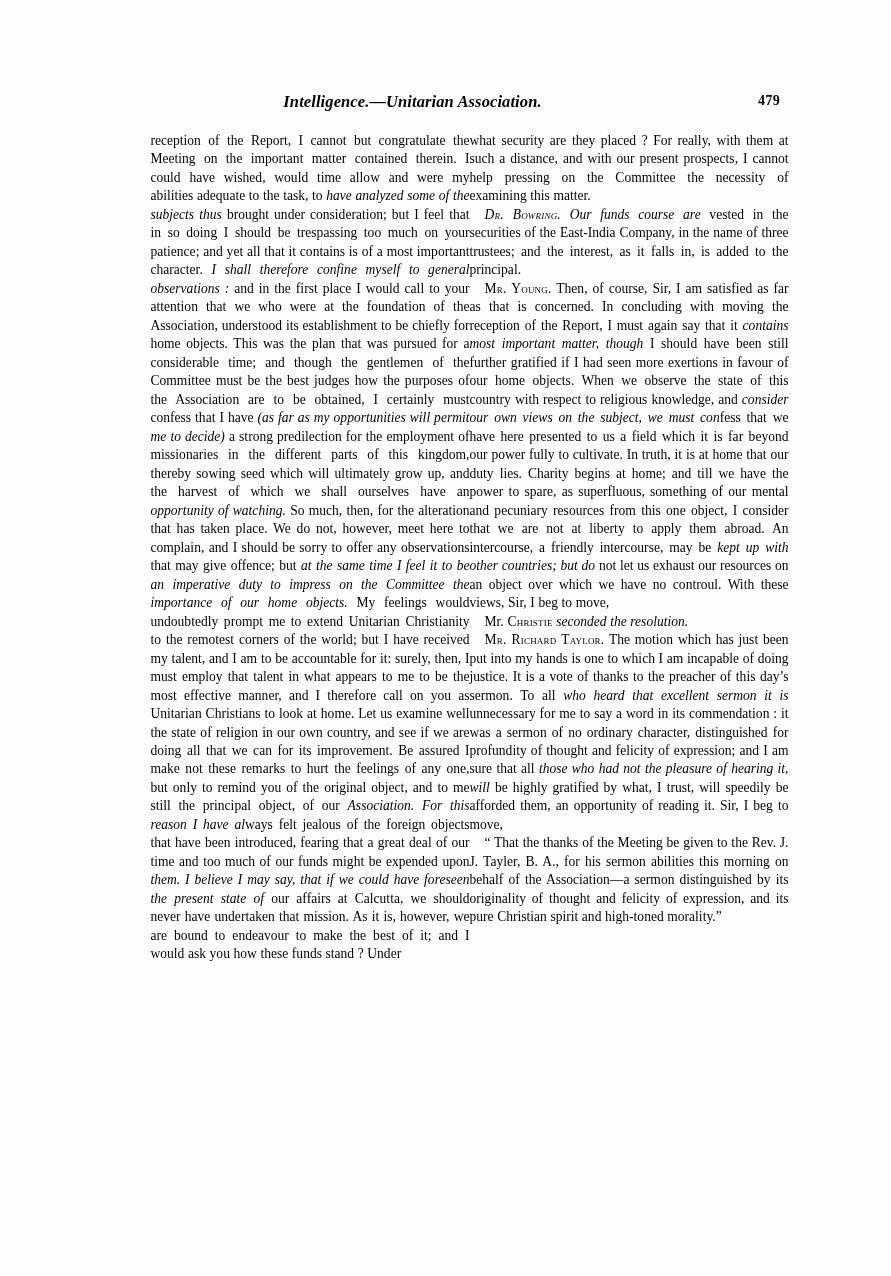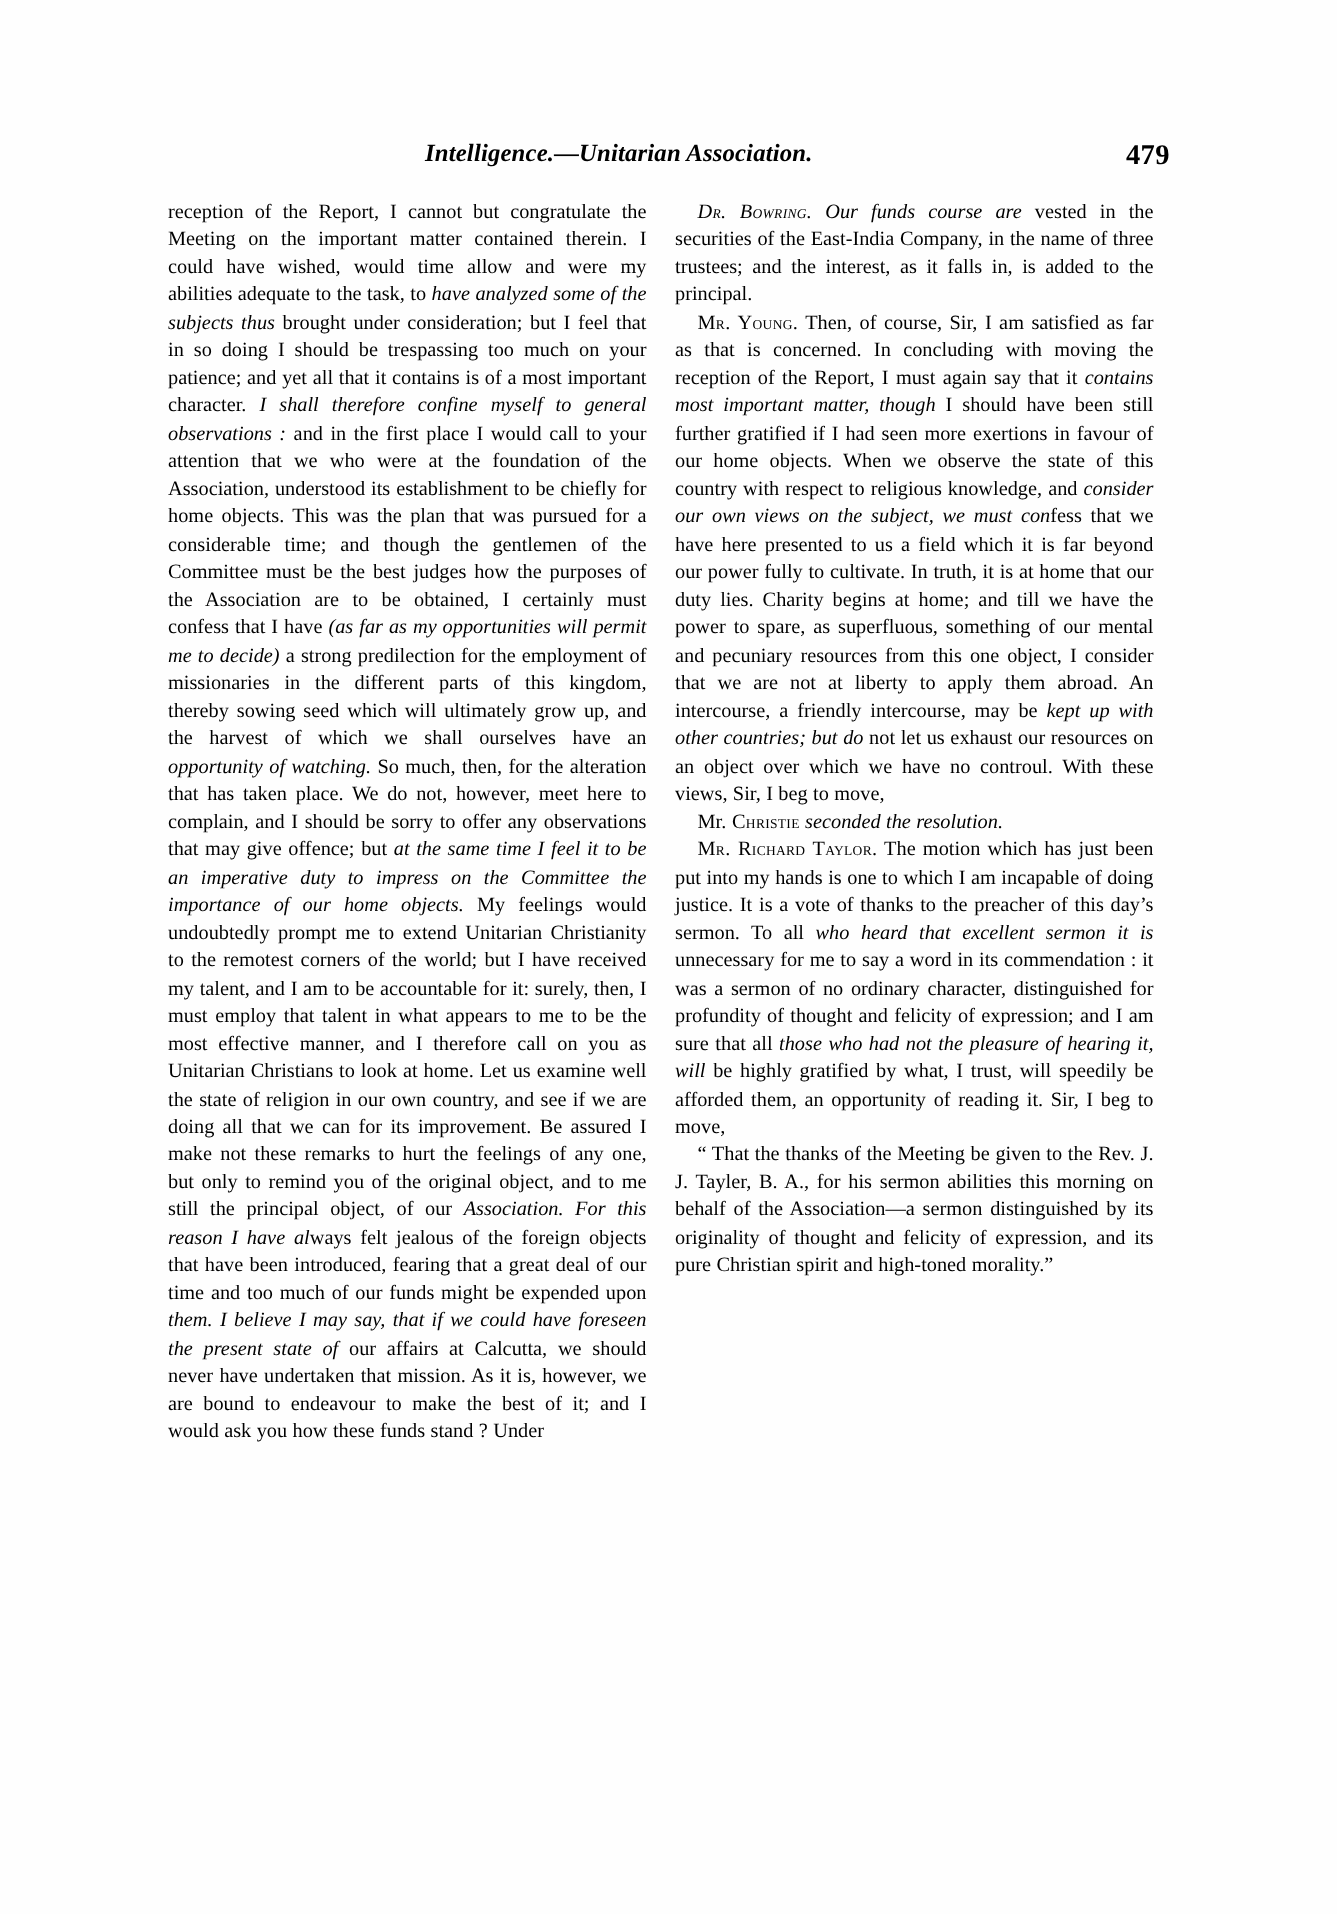--- a/index.html
+++ b/index.html
@@ -39,31 +39,31 @@
     font-weight: bold;
     font-size: 16.5px;
     letter-spacing: 0.1px;
     white-space: nowrap;
   }
   .head-folio {
     position: absolute;
     right: 0;
     top: 1px;
     font-weight: bold;
-    font-size: 19px;
+    font-size: 14px;
     letter-spacing: 0.3px;
   }
   
   .columns {
     position: absolute;
-    left: 112px;
+    left: 141px;
     top: 132px;
     width: 657px;
     display: flex;
-    justify-content: space-between;
+    justify-content: center;
   }
   .col {
     width: 319px;
   }
   .col p {
     margin: 0;
     font-size: 13.55px;
     line-height: 18.48px;
     text-align: justify;
     text-justify: inter-word;
@@ -94,20 +94,21 @@
   <div class="running-head">
     <div class="head-title">Intelligence.—Unitarian Association.</div>
     <div class="head-folio">479</div>
   </div>
 
   <div class="columns">
     <div class="col" id="col-left">
         <p><span>reception of the Report, I cannot but congratulate the Meeting on the important matter contained therein. I could have wished, would time allow and were my abilities adequate to the task, to </span><span class="it">have analyzed some of the subjects thus</span><span> brought under consideration; but I feel that in so doing I should be trespassing too much on your patience; and yet all that it contains is of a most important character. </span><span class="it">I shall therefore confine myself to general observations :</span><span> and in the first place I would call to your attention that we who were at the foundation of the Association, understood its establishment to be chiefly for home objects. This was the plan that was pursued for a considerable time; and though the gentlemen of the Committee must be the best judges how the purposes of the Association are to be obtained, I certainly must confess that I have </span><span class="it">(as far as my opportunities will permit me to decide)</span><span> a strong predilection for the employment of missionaries in the different parts of this kingdom, thereby sowing seed which will ultimately grow up, and the harvest of which we shall ourselves have an </span><span class="it">opportunity of watching.</span><span> So much, then, for the alteration that has taken place. We do not, however, meet here to complain, and I should be sorry to offer any observations that may give offence; but </span><span class="it">at the same time I feel it to be an imperative duty to impress on the Committee the importance of our home objects.</span><span> My feelings would undoubtedly prompt me to extend Unitarian Christianity to the remotest corners of the world; but I have received my talent, and I am to be accountable for it: surely, then, I must employ that talent in what appears to me to be the most effective manner, and I therefore call on you as Unitarian Christians to look at home. Let us examine well the state of religion in our own country, and see if we are doing all that we can for its improvement. Be assured I make not these remarks to hurt the feelings of any one, but only to remind you of the original object, and to me still the principal object, of our </span><span class="it">Association. For this reason I have al</span><span>ways felt jealous of the foreign objects that have been introduced, fearing that a great deal of our time and too much of our funds might be expended upon </span><span class="it">them. I believe I may say, that if we could have foreseen the present state of</span><span> our affairs at Calcutta, we should never have undertaken that mission. As it is, however, we are bound to endeavour to make the best of it; and I would ask you how these funds stand ? Under</span></p>
       </div>
     <div class="col" id="col-right">
+        <p><span>what security are they placed ? For really, with them at such a distance, and with our present prospects, I cannot help pressing on the Committee the necessity of examining this matter.</span></p>
         <p class="indent"><span class="sc-it">Dr. Bowring.</span><span class="it">  Our funds course are</span><span> vested in the securities of the East-India Company, in the name of three trustees; and the interest, as it falls in, is added to the principal.</span></p>
         <p class="indent"><span class="sc">Mr. Young.</span><span>  Then, of course, Sir, I am satisfied as far as that is concerned. In concluding with moving the reception of the Report, I must again say that it </span><span class="it">contains most important matter, though</span><span> I should have been still further gratified if I had seen more exertions in favour of our home objects. When we observe the state of this country with respect to religious knowledge, and </span><span class="it">consider our own views on the subject, we must con</span><span>fess that we have here presented to us a field which it is far beyond our power fully to cultivate. In truth, it is at home that our duty lies. Charity begins at home; and till we have the power to spare, as superfluous, something of our mental and pecuniary resources from this one object, I consider that we are not at liberty to apply them abroad. An intercourse, a friendly intercourse, may be </span><span class="it">kept up with other countries; but do</span><span> not let us exhaust our resources on an object over which we have no controul. With these views, Sir, I beg to move,</span></p>
         <p class="indent"><span>Mr.</span><span class="sc"> Christie</span><span class="it"> seconded the resolution.</span></p>
         <p class="indent"><span class="sc">Mr. Richard Taylor.</span><span>  The motion which has just been put into my hands is one to which I am incapable of doing justice. It is a vote of thanks to the preacher of this day’s sermon. To all </span><span class="it">who heard that excellent sermon it is</span><span> unnecessary for me to say a word in its commendation : it was a sermon of no ordinary character, distinguished for profundity of thought and felicity of expression; and I am sure that all </span><span class="it">those who had not the pleasure of hearing it, will</span><span> be highly gratified by what, I trust, will speedily be afforded them, an opportunity of reading it. Sir, I beg to move,</span></p>
         <p class="indent"><span>“ That the thanks of the Meeting be given to the Rev. J. J. Tayler, B. A., for his sermon abilities this morning on behalf of the Association—a sermon distinguished by its originality of thought and felicity of expression, and its pure Christian spirit and high-toned morality.”</span></p>
       </div>
   </div>
 
 </div>
 

